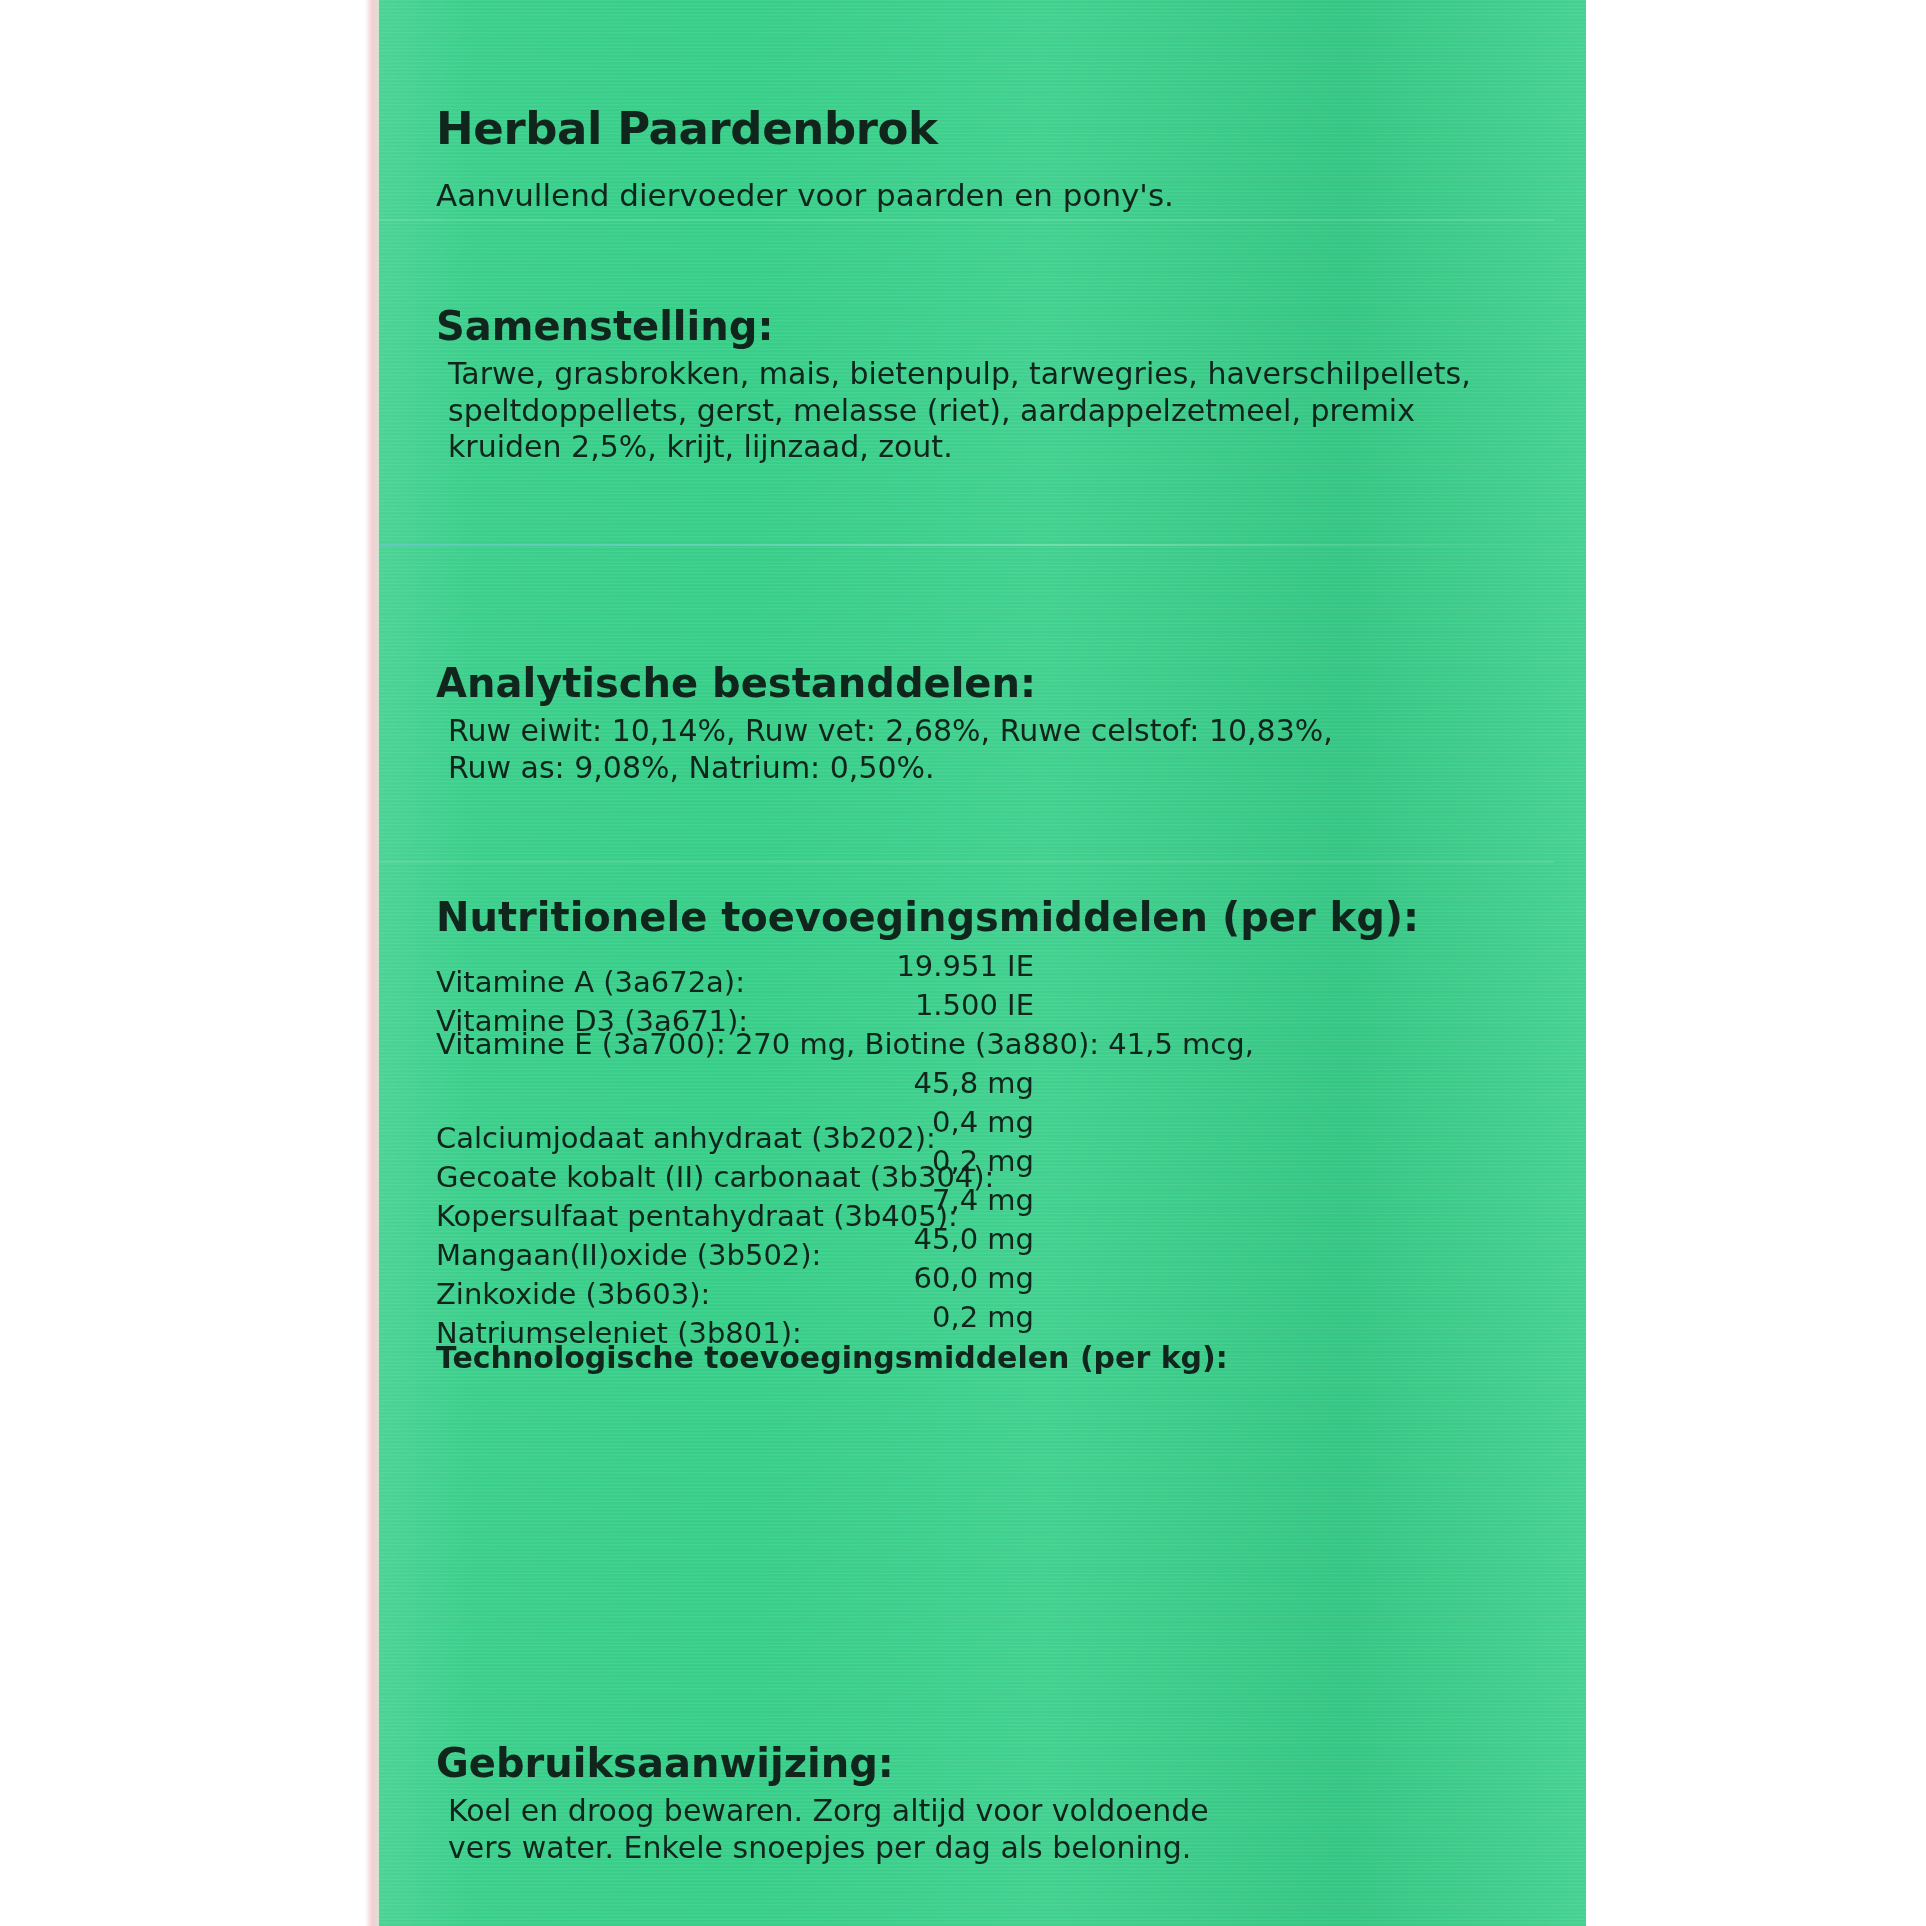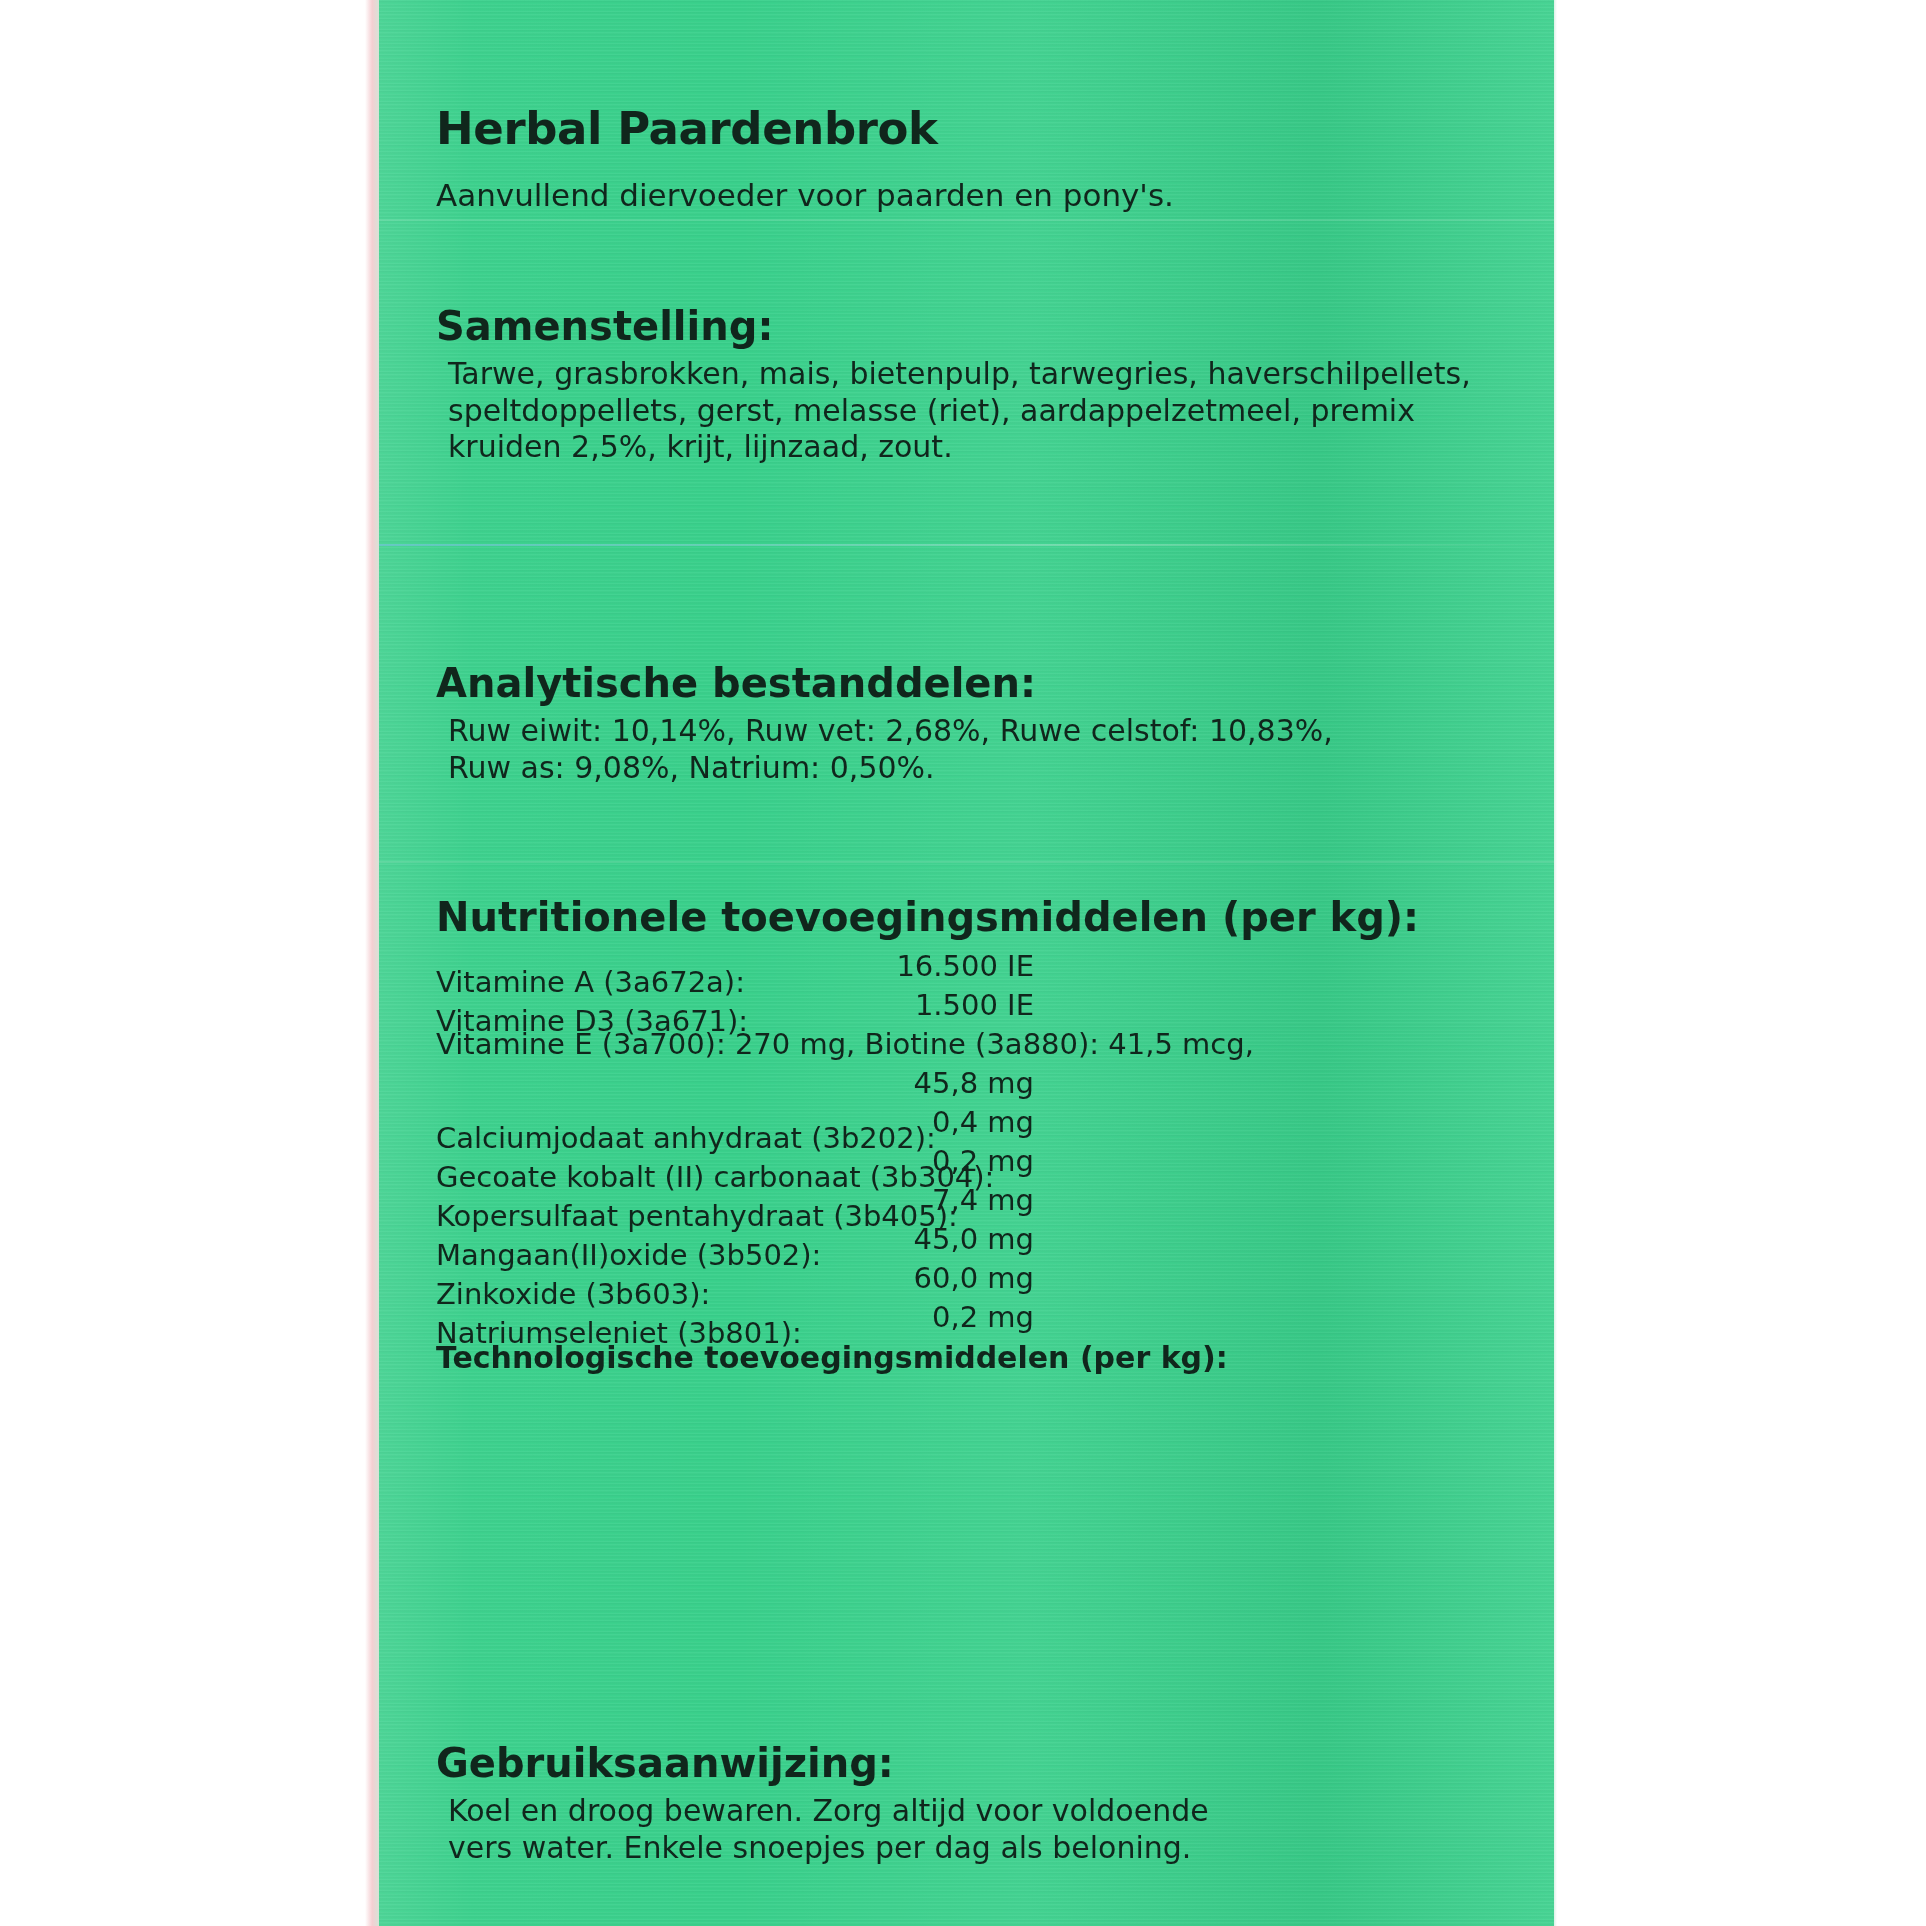--- a/index.html
+++ b/index.html
@@ -18,20 +18,21 @@
   #label-panel {
     position: absolute;
     left: 379px;
     top: 0;
     width: 1175px;
     height: 1926px;
     background: #3ad18c;
     background-image:
       repeating-linear-gradient(to bottom, rgba(255,255,255,0.045) 0px, rgba(255,255,255,0.045) 0.7px, rgba(0,0,0,0.03) 1.5px, rgba(0,0,0,0.0) 3.6px);
     overflow: hidden;
+    padding-left: 32px;
   }
   
   #label-panel::before {
     content: "";
     position: absolute;
     inset: 0;
     background: linear-gradient(to right,
       rgba(255,255,255,0.10) 0%,
       rgba(255,255,255,0.02) 8%,
       rgba(0,0,0,0.00) 30%,
@@ -165,21 +166,21 @@
       <div class="section-heading">Analytische bestanddelen:</div>
       <div class="body-line">Ruw eiwit: 10,14%, Ruw vet: 2,68%, Ruwe celstof: 10,83%,</div>
       <div class="body-line">Ruw as: 9,08%, Natrium: 0,50%.</div>
     </div>
 
     <div class="section" style="top:894px;">
       <div class="section-heading">Nutritionele toevoegingsmiddelen (per kg):</div>
 
       <div class="add-row">
         <span class="name">Vitamine A (3a672a):</span>
-        <span class="value">16.500 IE</span>
+        <span class="value">19.951 IE</span>
       </div>
       <div class="add-row">
         <span class="name">Vitamine D3 (3a671):</span>
         <span class="value">1.500 IE</span>
       </div>
       <div class="add-row full">
         <span class="name">Vitamine E (3a700): 270 mg, Biotine (3a880): 41,5 mcg,</span>
       </div>
       <div class="add-row">
         <span class="value">45,8 mg</span>

